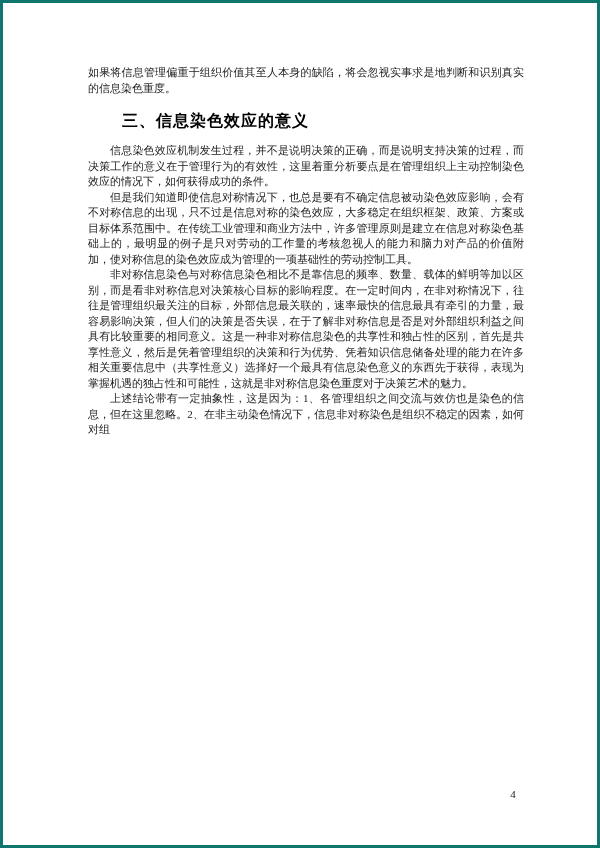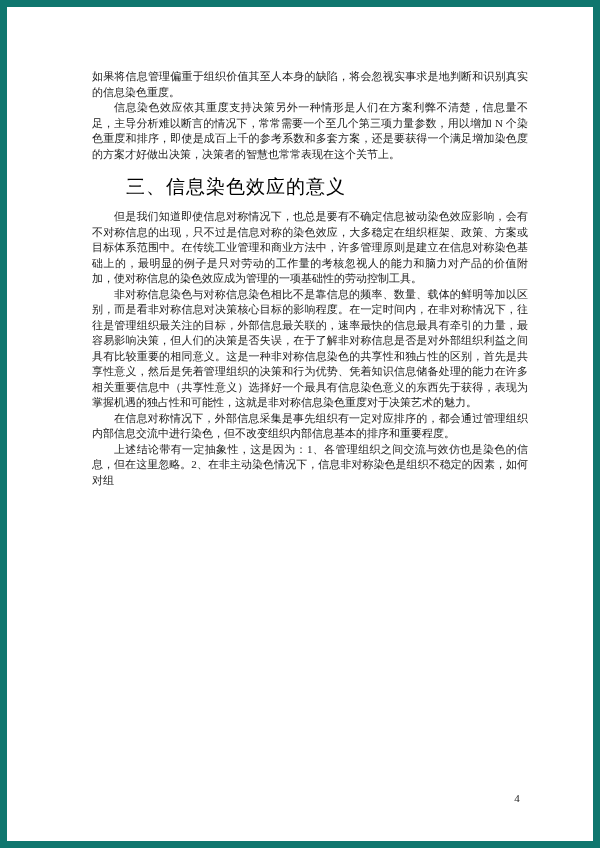--- a/index.html
+++ b/index.html
@@ -6,21 +6,21 @@
     margin: 0;
     padding: 0;
     background: #ffffff;
   }
   .page {
     position: relative;
     width: 600px;
     height: 848px;
     background: #ffffff;
     box-sizing: border-box;
-    border: 7px solid #0f766e;
+    border: 3px solid #0f766e;
     overflow: hidden;
     font-family: "Liberation Serif", serif;
   }
   .content {
     position: absolute;
     left: 85px;
     top: 62px;
     width: 436px;
     color: #1b1b1b;
   }
@@ -32,22 +32,22 @@
     color: #1b1b1b;
     font-family: "Liberation Serif", serif;
     word-break: break-all;
   }
   .para.indent {
     text-indent: 22px;
   }
   .section-heading {
     margin: 12px 0 9px 0;
     font-family: "Liberation Sans", sans-serif;
-    font-weight: normal;
-    font-size: 19px;
+    font-weight: bold;
+    font-size: 16px;
     line-height: 26px;
     color: #000000;
     text-indent: 34px;
     letter-spacing: 1px;
   }
   .page-number {
     position: absolute;
     left: 500px;
     top: 784px;
     width: 20px;
@@ -59,32 +59,31 @@
   }
 </style>
 </head>
 <body>
 
 <div class="page">
   <div class="content">
 
     <p class="para">如果将信息管理偏重于组织价值其至人本身的缺陷，将会忽视实事求是地判断和识别真实的信息染色重度。</p>
 
-    <p class="para indent">信息染色效应依其重度支持决策另外一种情形是人们在方案利弊不清楚，信息量不足，主导分析难以断言的情况下，常常需要一个至几个第三项力量参数，用以增加 N 个染色重度和排序，即使是成百上千的参考系数和多套方案，还是要获得一个满足增加染色度的方案才好做出决策，决策者的智慧也常常表现在这个关节上。</p>
 
     <h2 class="section-heading">三、信息染色效应的意义</h2>
 
+    <p class="para indent">信息染色效应机制发生过程，并不是说明决策的正确，而是说明支持决策的过程，而决策工作的意义在于管理行为的有效性，这里着重分析要点是在管理组织上主动控制染色效应的情况下，如何获得成功的条件。</p>
 
 
     <p class="para indent">但是我们知道即使信息对称情况下，也总是要有不确定信息被动染色效应影响，会有不对称信息的出现，只不过是信息对称的染色效应，大多稳定在组织框架、政策、方案或目标体系范围中。在传统工业管理和商业方法中，许多管理原则是建立在信息对称染色基础上的，最明显的例子是只对劳动的工作量的考核忽视人的能力和脑力对产品的价值附加，使对称信息的染色效应成为管理的一项基础性的劳动控制工具。</p>
 
 
     <p class="para indent">非对称信息染色与对称信息染色相比不是靠信息的频率、数量、载体的鲜明等加以区别，而是看非对称信息对决策核心目标的影响程度。在一定时间内，在非对称情况下，往往是管理组织最关注的目标，外部信息最关联的，速率最快的信息最具有牵引的力量，最容易影响决策，但人们的决策是否失误，在于了解非对称信息是否是对外部组织利益之间具有比较重要的相同意义。这是一种非对称信息染色的共享性和独占性的区别，首先是共享性意义，然后是凭着管理组织的决策和行为优势、凭着知识信息储备处理的能力在许多相关重要信息中（共享性意义）选择好一个最具有信息染色意义的东西先于获得，表现为掌握机遇的独占性和可能性，这就是非对称信息染色重度对于决策艺术的魅力。</p>
 
-    <p class="para indent">在信息对称情况下，外部信息采集是事先组织有一定对应排序的，都会通过管理组织内部信息交流中进行染色，但不改变组织内部信息基本的排序和重要程度。</p>
 
 
     <p class="para indent">上述结论带有一定抽象性，这是因为：1、各管理组织之间交流与效仿也是染色的信息，但在这里忽略。2、在非主动染色情况下，信息非对称染色是组织不稳定的因素，如何对组</p>
 
   </div>
 
   <div class="page-number">4</div>
 </div>
 
 </body></html>

